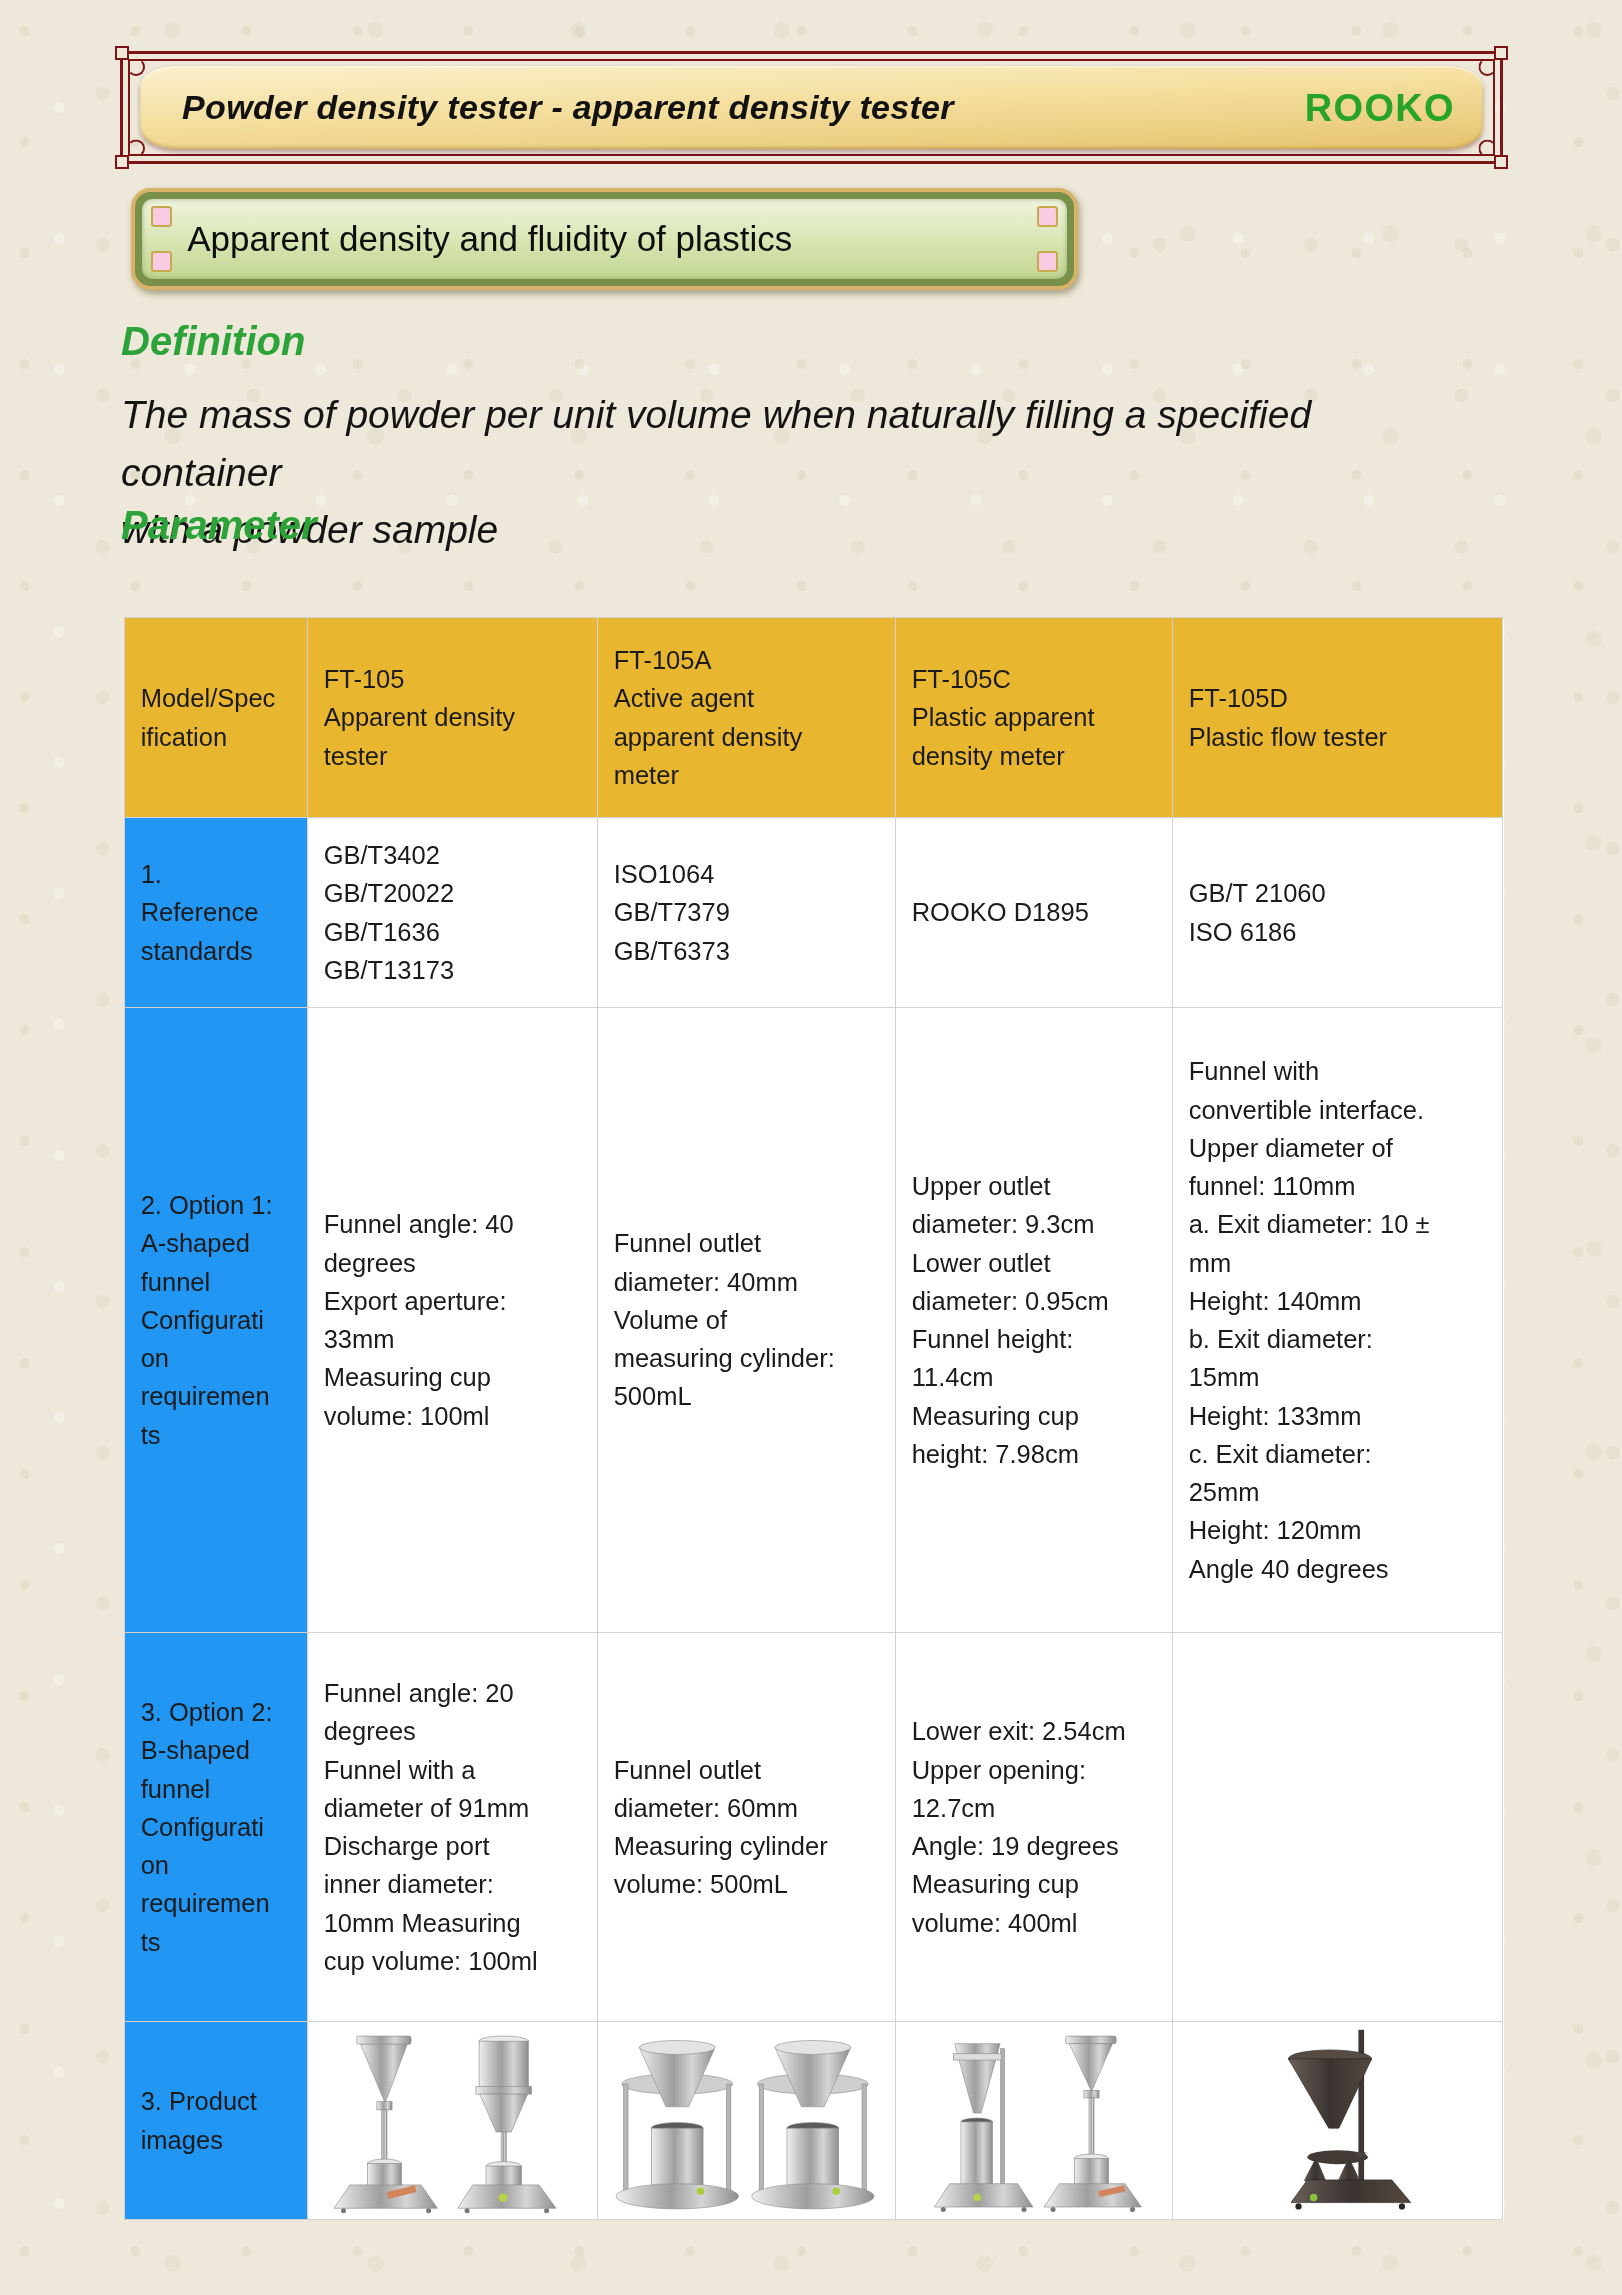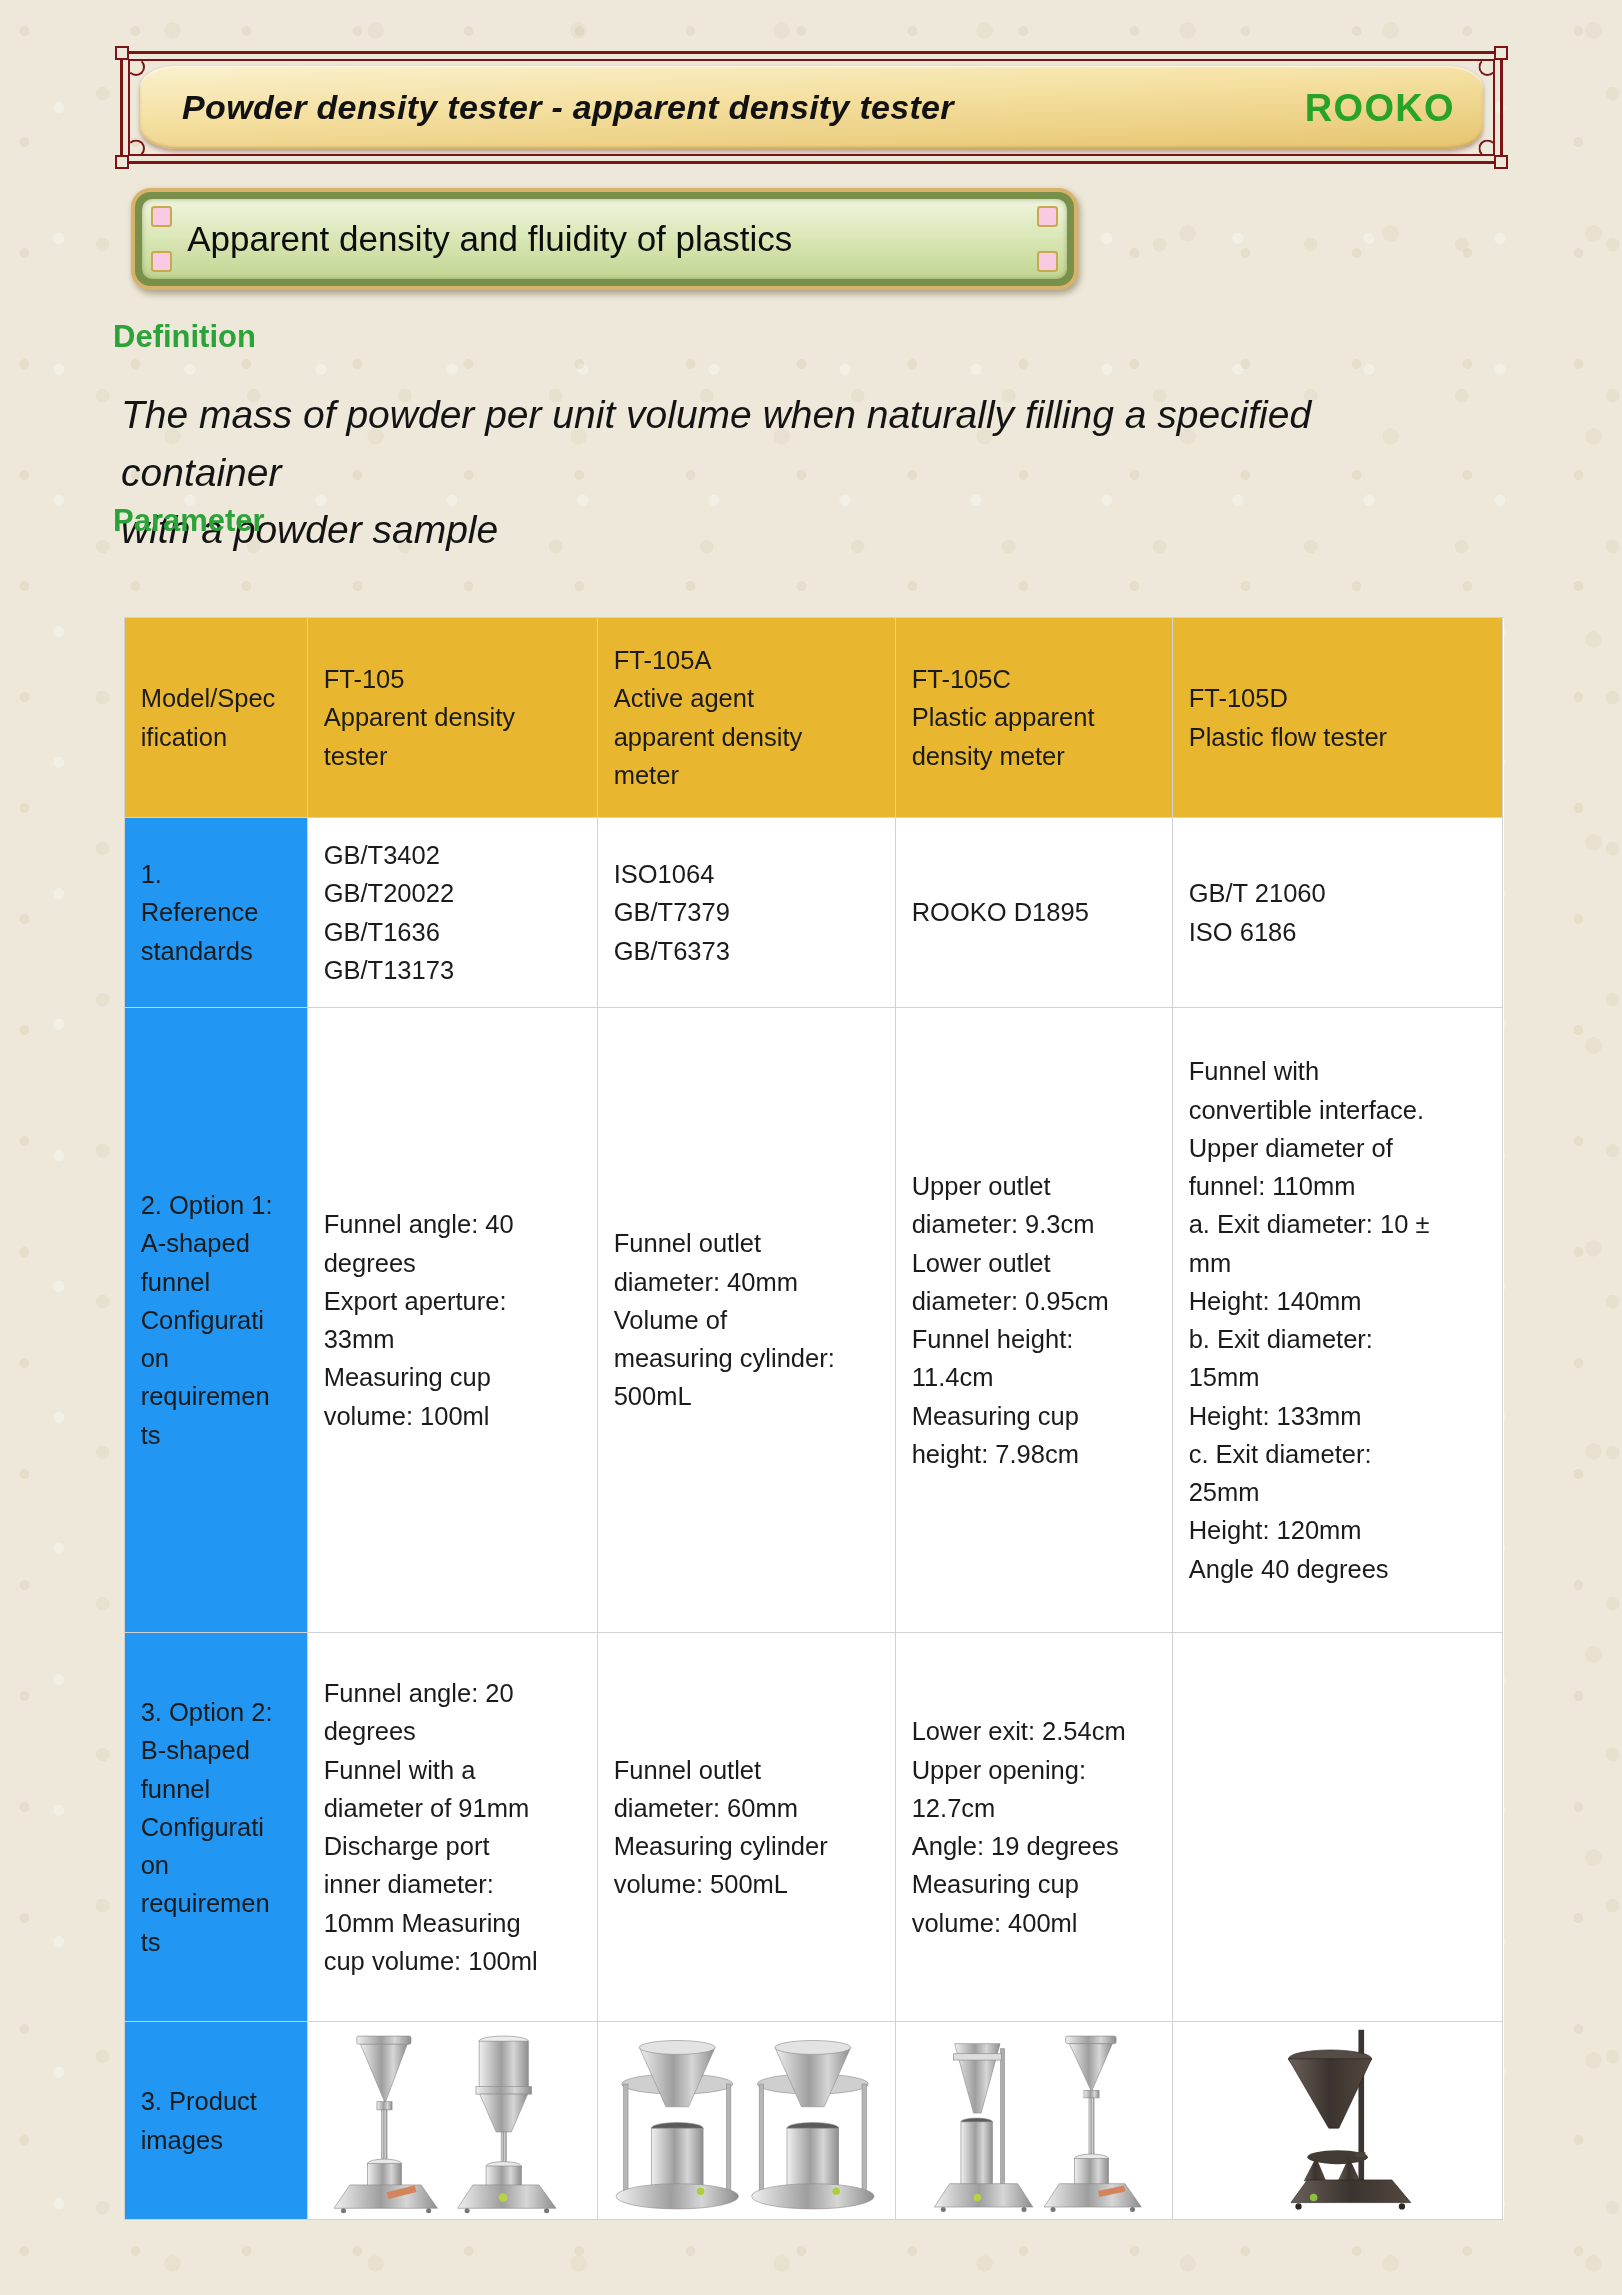--- a/index.html
+++ b/index.html
@@ -36,21 +36,21 @@
     border:4.6px solid #D8B269;border-radius:19.6px;background:#79904A;padding:7.2px;
     box-shadow:2px 3.9px 5.9px rgba(90,80,40,0.45);}
   .green-inner{height:100%;border-radius:10.5px;position:relative;display:flex;align-items:center;
     background:linear-gradient(180deg,#EFF4DF 0%,#DAE7B6 48%,#C2D693 100%);
     box-shadow:inset 0 0 5.2px rgba(110,130,60,0.55);padding-left:45px;box-sizing:border-box;}
   .pin{position:absolute;width:17px;height:17px;background:#F8CBE2;border:2px solid #C8A94E;border-radius:3.3px;}
   .pin.tl{left:9.2px;top:6.5px}.pin.bl{left:9.2px;bottom:6.5px}.pin.tr{right:9.2px;top:6.5px}.pin.br{right:9.2px;bottom:6.5px}
   .green-title{font-size:35px;color:#0d0d0d;}
 
   
-  .h-green{position:absolute;left:113px;font-size:31px;font-weight:700;color:#2BA339;}
+  .h-green{position:absolute;left:121px;font-size:40px;font-weight:700;color:#2BA339;font-style:italic;}
   .h-def{top:319px}.h-par{top:503px}
   .def-text{position:absolute;left:121px;top:386px;width:1302px;font-size:39px;font-style:italic;
     line-height:1.48;color:#141414;white-space:pre-line;}
 
   
   .table{position:absolute;left:124px;top:617px;width:1379px;background:#fff;
     border-top:1.3px solid #d2d2d2;border-left:1.3px solid #d2d2d2;box-sizing:content-box;}
   .row{display:flex;}
   .r-h{height:200px}.r1{height:190px}.r2{height:625px}.r3{height:389px}.r4{height:198px}
   .cell{box-sizing:border-box;height:100%;border-right:1.3px solid #d2d2d2;border-bottom:1.3px solid #d2d2d2;

